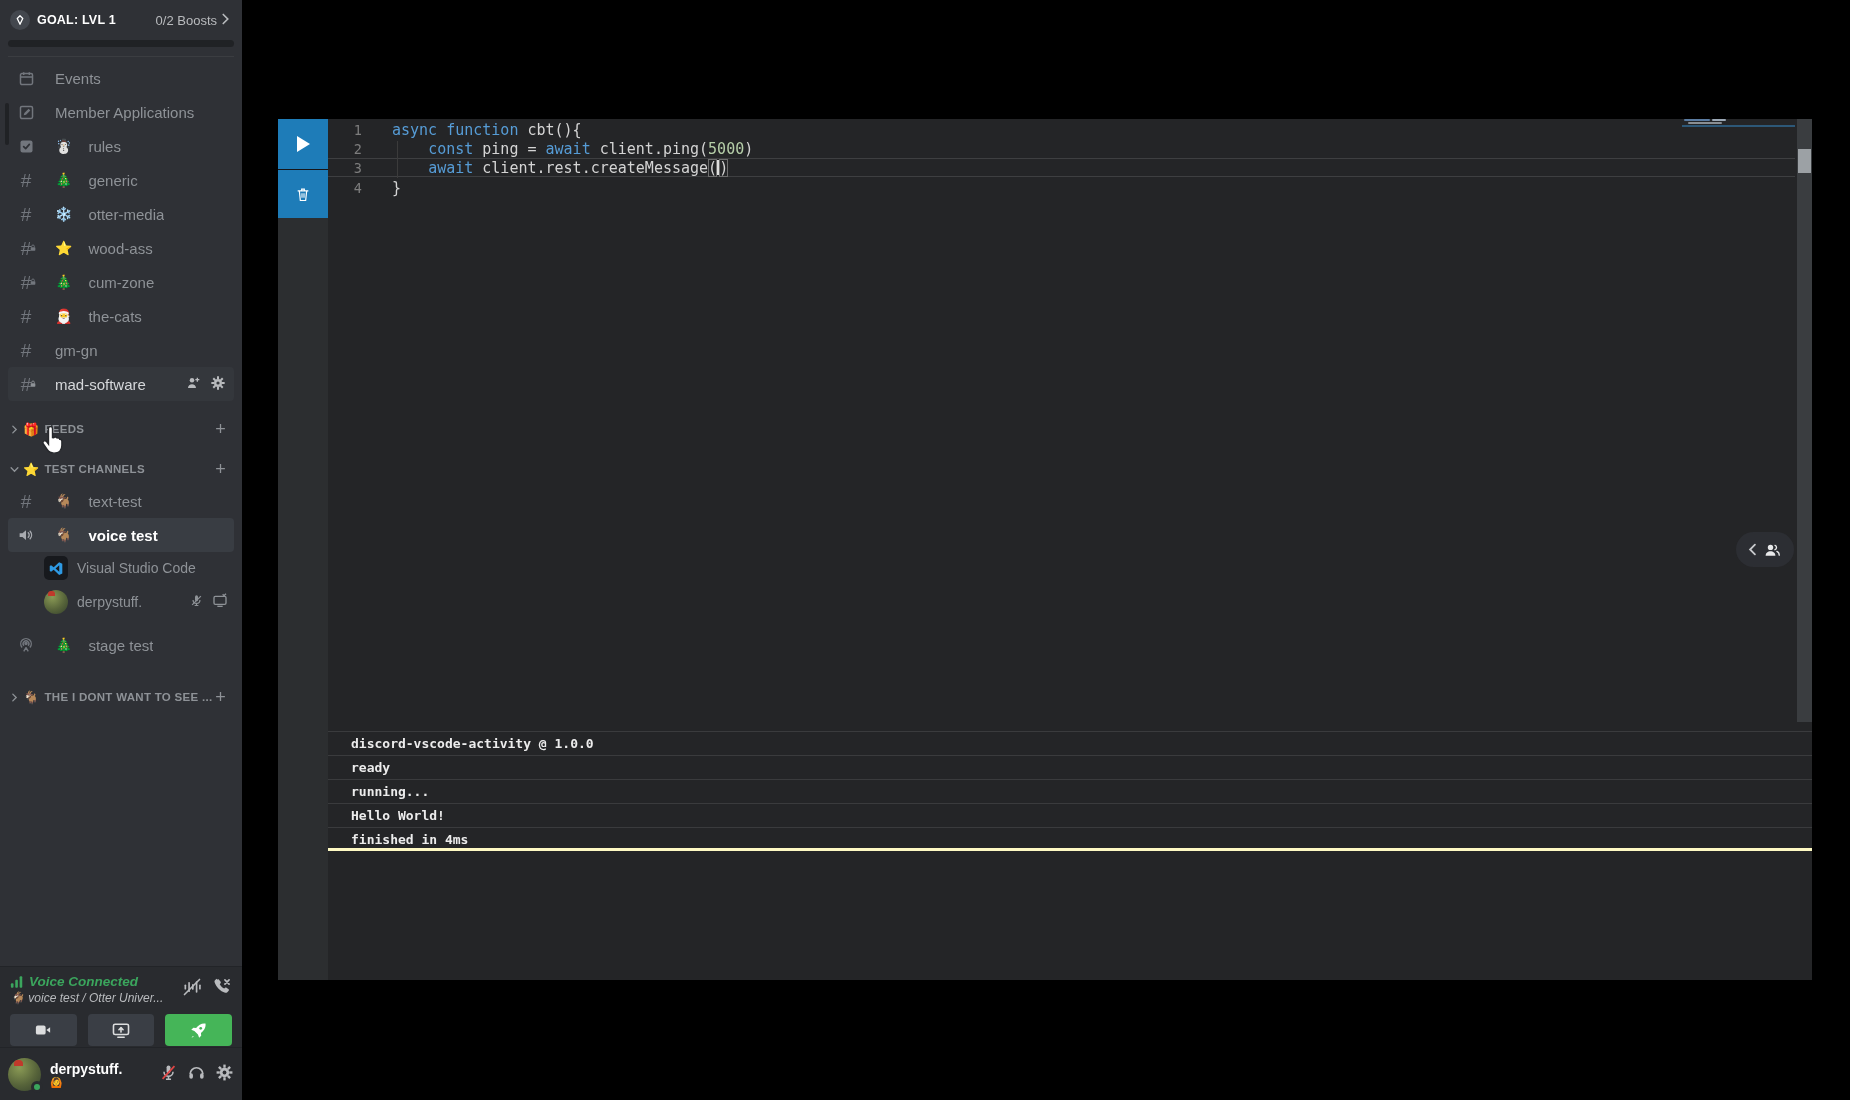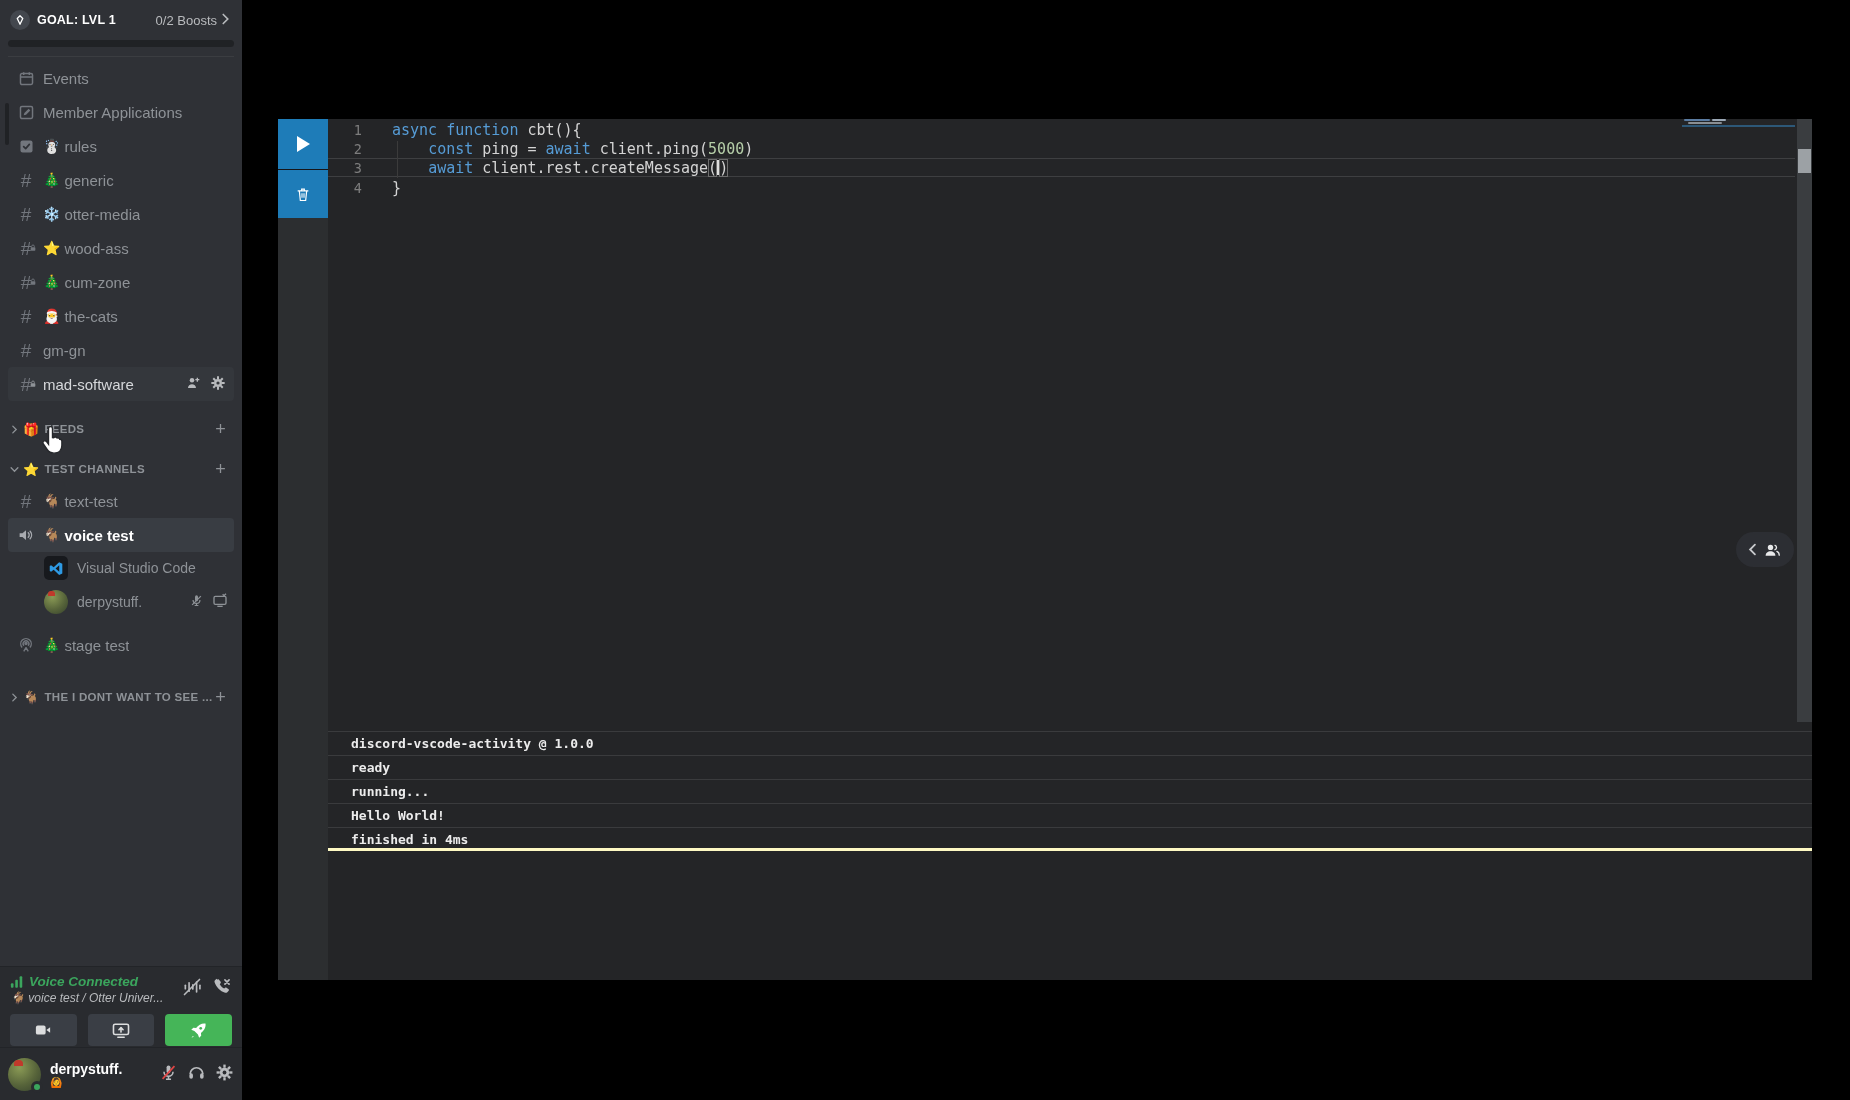--- a/index.html
+++ b/index.html
@@ -17,21 +17,21 @@
                 display:flex; align-items:center; justify-content:center; margin-right:7px; }
   .goal-label { color:#fff; font-size:12.5px; font-weight:bold; letter-spacing:.2px; flex:1; }
   .goal-boosts { color:#b9bbbe; font-size:13px; display:flex; align-items:flex-start; gap:4px; }
   .progress { margin:10px 8px 0 8px; height:7px; border-radius:4px; background:#202225; }
   .sb-divider { margin:9px 8px 0 8px; border-top:1px solid rgba(255,255,255,.06); }
   .sb-scrollthumb { position:absolute; left:5px; top:103px; width:4px; height:42px;
                     border-radius:2px; background:#202225; }
 
   .chan-list { padding:4px 8px 0 8px; }
   .chan { height:34px; display:flex; align-items:center; padding:0 8px; border-radius:4px;
-          color:#8e9297; font-size:15px; }
+          color:#8e9297; font-size:15px;gap:12px; }
   .chan .cicon { width:20px; display:flex; justify-content:center; margin-right:7px; flex:none; }
   .hashchar { font-size:19px; color:#72767d; line-height:1; position:relative; }
   .hashlock { position:absolute; top:-3px; right:-6px; }
   .cemoji { font-size:14px; margin-right:4px; }
   .clabel { white-space:nowrap; overflow:hidden; }
   .chan.hover { background:#34373c; color:#d5d7da; }
   .chan.active { background:#393d43; color:#fff; font-weight:bold; }
   .chan-right { margin-left:auto; display:flex; gap:8px; align-items:center; }
 
   .cat { height:30px; display:flex; align-items:center; color:#8e9297; font-size:11.5px;

